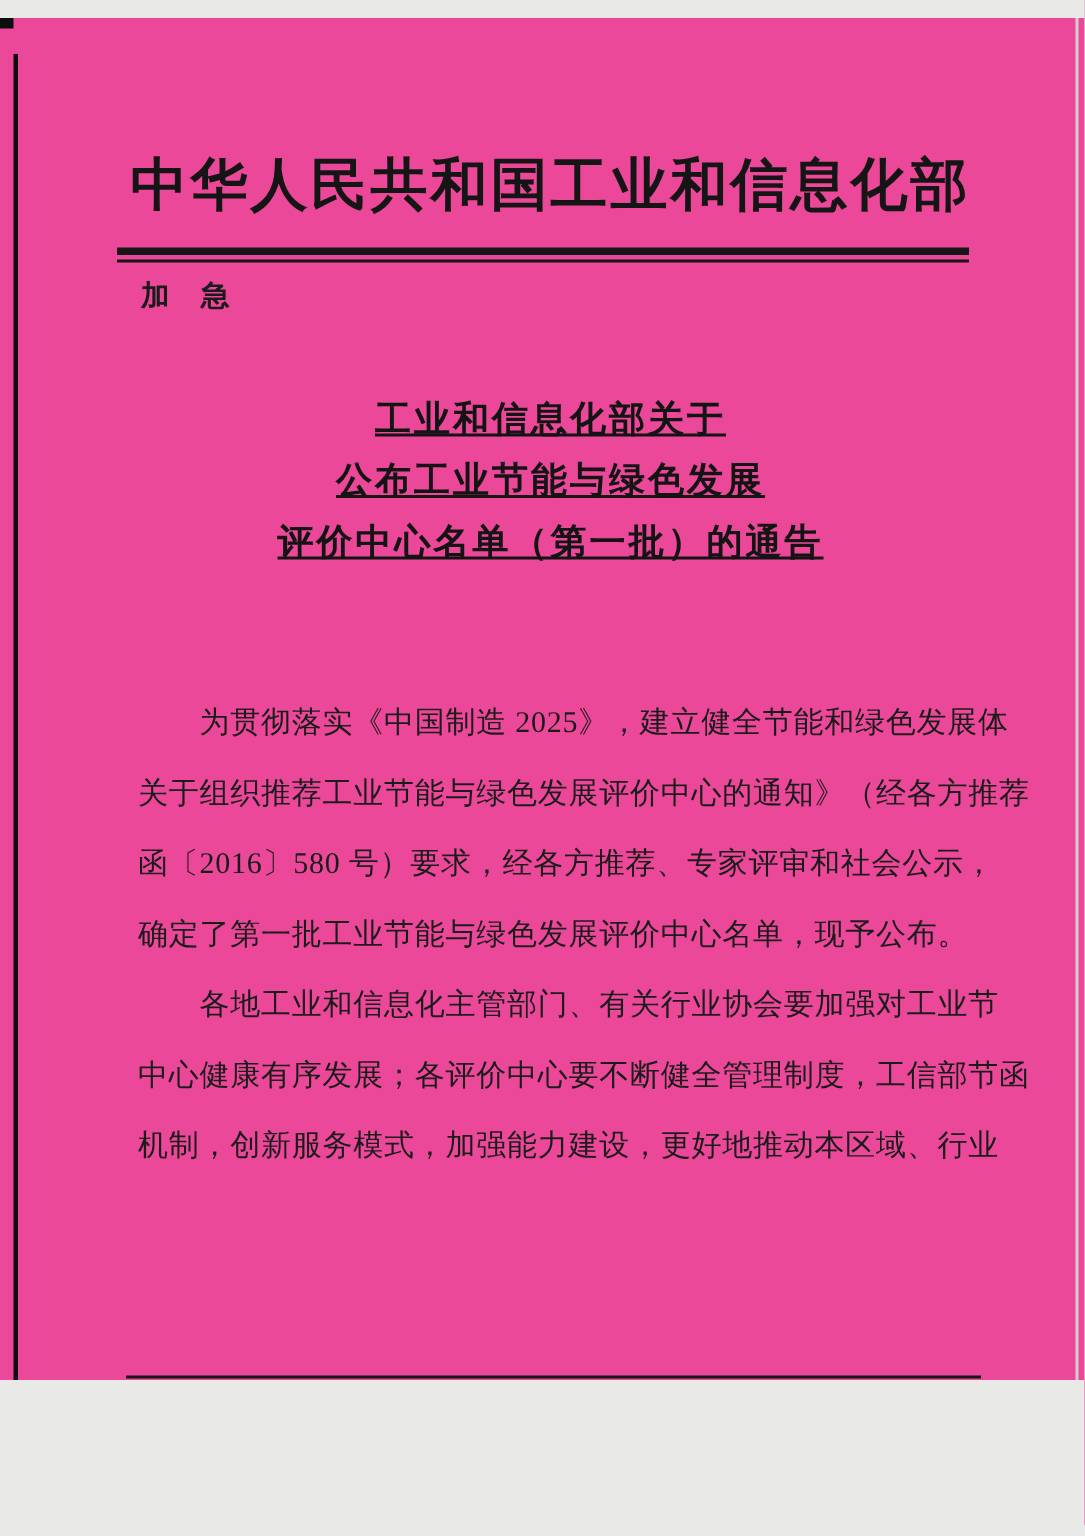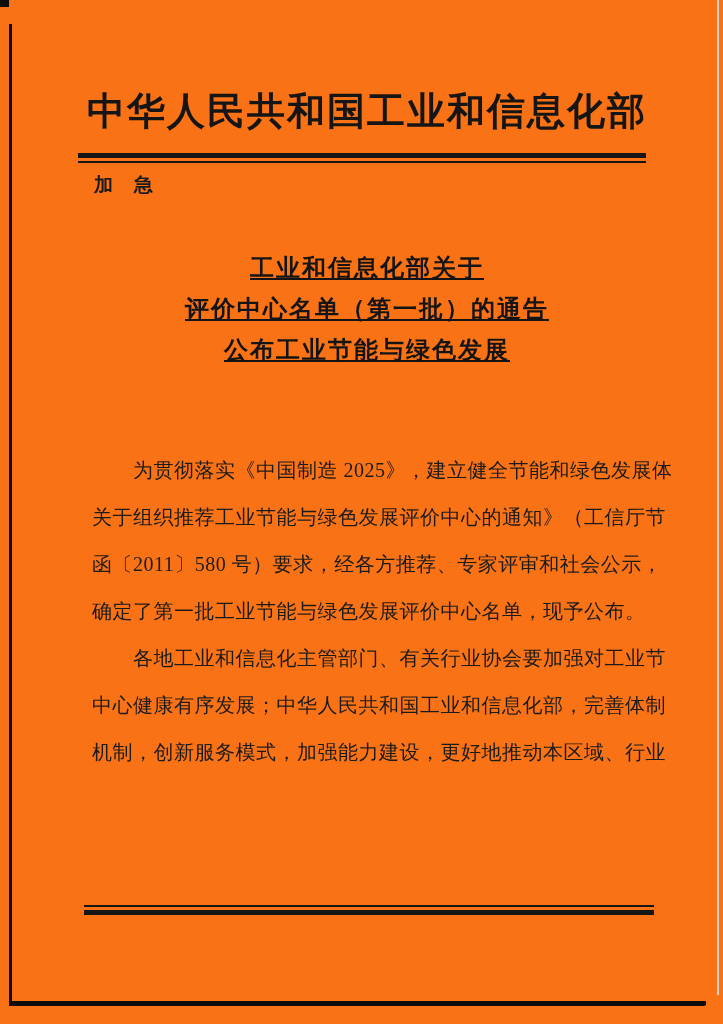--- a/index.html
+++ b/index.html
@@ -3,25 +3,26 @@
 <meta charset="utf-8">
 <style>
   html, body {
     margin: 0;
     padding: 0;
     background: #e9e9e7;
   }
   .page {
     position: relative;
     width: 723px;
-    height: 1024px;
-    background: #f97316;
+    height: 908px;
+    background: #ec4899;
     overflow: hidden;
     font-family: "Liberation Serif", "DejaVu Serif", serif;
     color: #1b1b1b;
+    margin-top: 12px;
   }
   
   .corner-mark {
     position: absolute; left: 0; top: 0;
     width: 9px; height: 7px; background: #0d0d0d;
   }
   .edge-left {
     position: absolute; left: 9px; top: 24px;
     width: 3px; height: 982px; background: #0d0d0d;
   }
@@ -100,30 +101,30 @@
     <div class="masthead">中华人民共和国工业和信息化部</div>
 
     <div class="header-rule"></div>
 
     <div class="meta-row">
       <span class="urgency">加　急</span>
     </div>
 
     <div class="title-block">
       <div class="title-line">工业和信息化部关于</div>
+      <div class="title-line">公布工业节能与绿色发展</div>
       <div class="title-line">评价中心名单（第一批）的通告</div>
-      <div class="title-line">公布工业节能与绿色发展</div>
     </div>
 
     <div class="body-text">
       <div class="body-line indent">为贯彻落实《中国制造 2025》，建立健全节能和绿色发展体</div>
-      <div class="body-line">关于组织推荐工业节能与绿色发展评价中心的通知》（工信厅节</div>
-      <div class="body-line">函〔2011〕580 号）要求，经各方推荐、专家评审和社会公示，</div>
+      <div class="body-line">关于组织推荐工业节能与绿色发展评价中心的通知》（经各方推荐</div>
+      <div class="body-line">函〔2016〕580 号）要求，经各方推荐、专家评审和社会公示，</div>
       <div class="body-line">确定了第一批工业节能与绿色发展评价中心名单，现予公布。</div>
       <div class="body-line indent">各地工业和信息化主管部门、有关行业协会要加强对工业节</div>
-      <div class="body-line">中心健康有序发展；中华人民共和国工业和信息化部，完善体制</div>
+      <div class="body-line">中心健康有序发展；各评价中心要不断健全管理制度，工信部节函</div>
       <div class="body-line">机制，创新服务模式，加强能力建设，更好地推动本区域、行业</div>
     </div>
 
     <div class="footer-rule"></div>
 
   </div>
 </div>
 
 </body></html>

